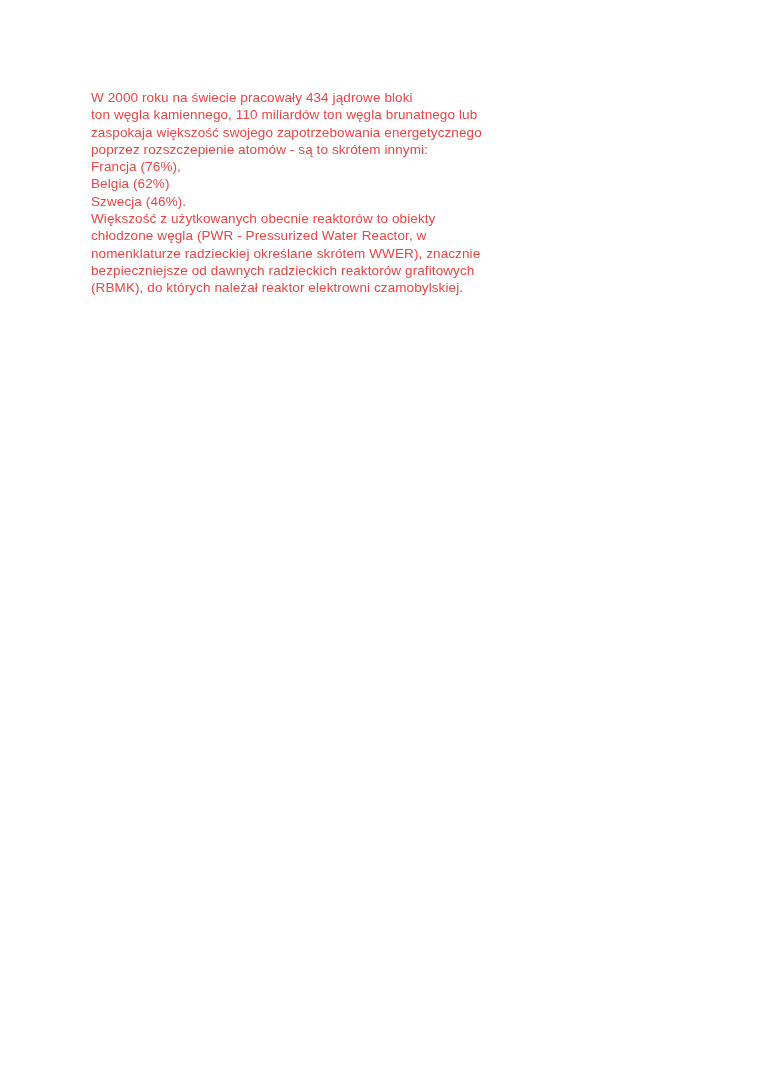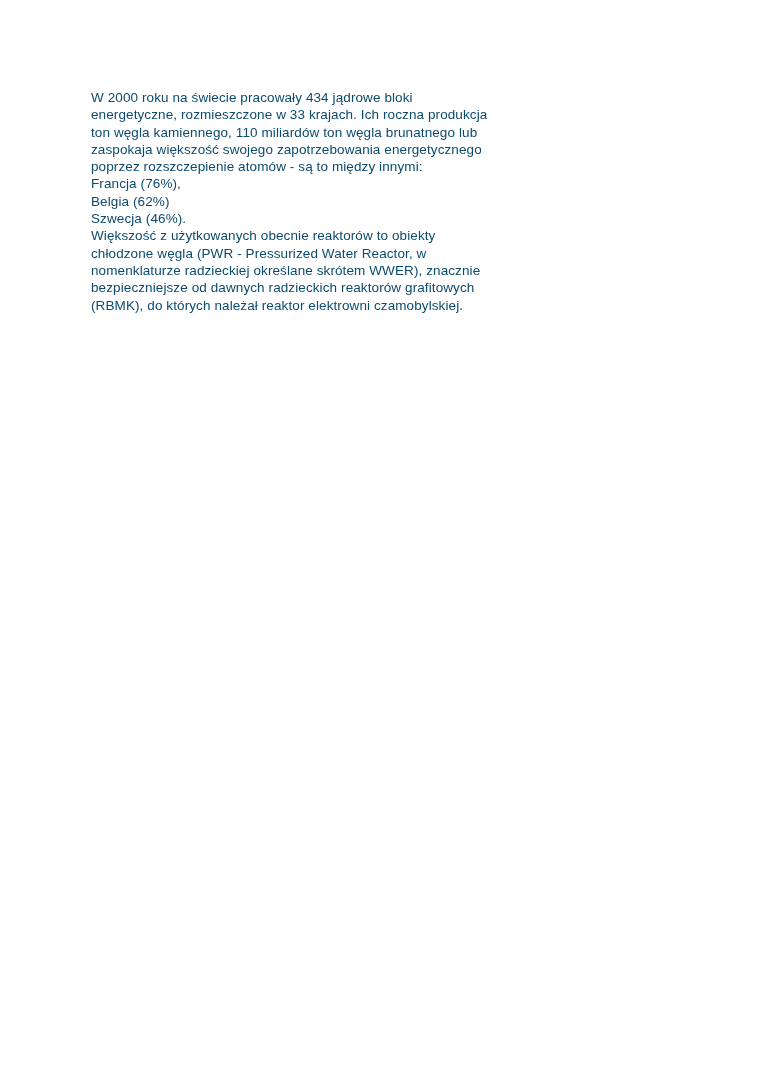--- a/index.html
+++ b/index.html
@@ -14,41 +14,40 @@
       position: relative;
       width: 760px;
       height: 1075px;
       background: #ffffff;
     }
     .text-block {
       position: absolute;
       left: 91px;
       top: 89px;
       width: 400px;
-      color: #0c4a6e;
+      color: #ef4444;
       font-size: 13.5px;
       line-height: 17.3px;
       letter-spacing: 0.1px;
       -webkit-font-smoothing: antialiased;
     }
     .line {
       white-space: nowrap;
       height: 17.3px;
     }
   </style>
 </head>
 <body>
 
 <div class="page">
   <div class="text-block">
     <div class="line">W 2000 roku na świecie pracowały 434 jądrowe bloki</div>
-    <div class="line">energetyczne, rozmieszczone w 33 krajach. Ich roczna produkcja</div>
     <div class="line">ton węgla kamiennego, 110 miliardów ton węgla brunatnego lub</div>
     <div class="line">zaspokaja większość swojego zapotrzebowania energetycznego</div>
-    <div class="line">poprzez rozszczepienie atomów - są to między innymi:</div>
+    <div class="line">poprzez rozszczepienie atomów - są to skrótem innymi:</div>
     <div class="line">Francja (76%),</div>
     <div class="line">Belgia (62%)</div>
     <div class="line">Szwecja (46%).</div>
     <div class="line">Większość z użytkowanych obecnie reaktorów to obiekty</div>
     <div class="line">chłodzone węgla (PWR - Pressurized Water Reactor, w</div>
     <div class="line">nomenklaturze radzieckiej określane skrótem WWER), znacznie</div>
     <div class="line">bezpieczniejsze od dawnych radzieckich reaktorów grafitowych</div>
     <div class="line">(RBMK), do których należał reaktor elektrowni czamobylskiej.</div>
   </div>
 </div>

